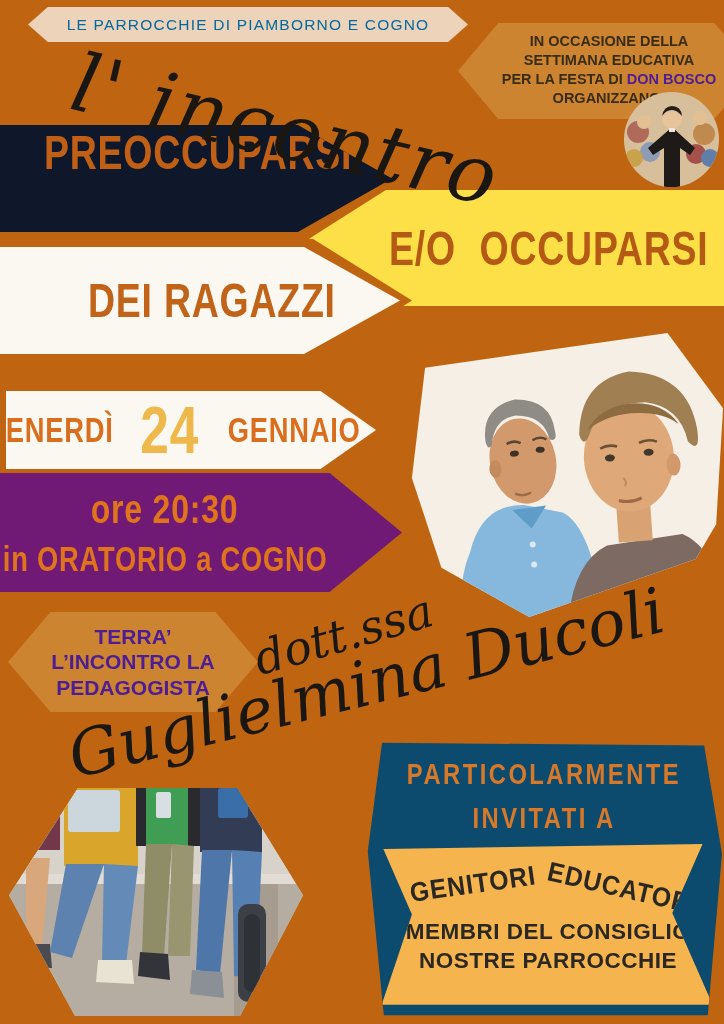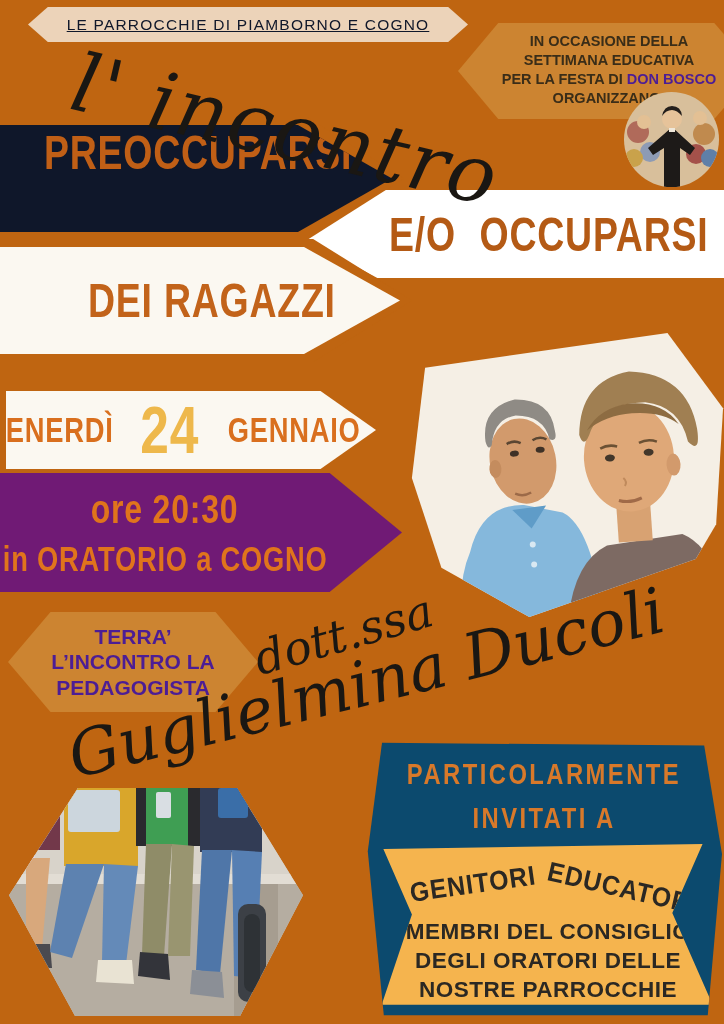--- a/index.html
+++ b/index.html
@@ -9,23 +9,22 @@
     background:#bf6511; overflow:hidden;
     font-family:"Liberation Sans", sans-serif;
   }
   .abs { position:absolute; }
 
   
   #top-banner {
     left:28px; top:7px; width:440px; height:35px; background:#ecd3b9;
     clip-path:polygon(0 50%, 4.5% 0, 95.5% 0, 100% 50%, 95.5% 100%, 4.5% 100%);
     display:flex; align-items:center; justify-content:center;
-    color:#0f172a; font-size:15.5px; font-weight:500; letter-spacing:1.2px;
+    color:#0369a1; font-size:15.5px; font-weight:500; letter-spacing:1.2px;
     z-index:4;
-    text-decoration:underline;
   }
 
   
   #occasion-badge {
     left:458px; top:23px; width:298px; height:96px; background:#cc8431;
     clip-path:polygon(0 50%, 13.5% 0, 86% 0, 100% 50%, 86% 100%, 13.5% 100%);
     display:flex; flex-direction:column; justify-content:center; align-items:center;
     text-align:center; color:#3a2d18; font-size:14.5px; font-weight:600;
     line-height:1.3; padding:2px 30px 4px 34px; z-index:3;
   }
@@ -40,21 +39,21 @@
   
   .script { font-family:"DejaVu Serif", serif; font-style:italic; color:#1a1713; white-space:nowrap; }
   #title-script {
     left:84px; top:36px; font-size:80px; letter-spacing:2px;
     transform:rotate(13deg); transform-origin:left top; z-index:6;
   }
 
   
   .arrow-right { clip-path:polygon(0 0, 76% 0, 100% 50%, 76% 100%, 0 100%); }
   #eo-arrow {
-    left:296px; top:190px; width:428px; height:88px; background:#ffffff;
+    left:296px; top:190px; width:428px; height:116px; background:#fde047;
     clip-path:polygon(0 50%, 19% 0, 100% 0, 100% 100%, 19% 100%);
     display:flex; align-items:center; justify-content:center; padding-left:78px;
     z-index:1;
   }
   #eo-arrow .cond { font-size:48px; color:#b45a15; word-spacing:16px; }
 
   #pre-outer { left:0; top:117px; width:404px; height:123px; background:#bf6511; z-index:2; }
   #pre-arrow {
     left:0; top:125px; width:392px; height:107px; background:#0f172a;
     display:flex; align-items:flex-start; padding-left:44px; z-index:3;
@@ -294,19 +293,18 @@
     <div id="invite-heading">
       <div>PARTICOLARMENTE</div>
       <div>INVITATI A</div>
       <div>PARTECIPARE:</div>
     </div>
     <div id="invite-ribbon">
       <span id="group-genitori" class="group-rot">GENITORI</span>
       <span id="group-educatori" class="group-rot">EDUCATORI</span>
       <div id="group-council">
         <div>MEMBRI DEL CONSIGLIO</div>
-        <div>DEGLI ORATORI DELLE</div>
         <div>NOSTRE PARROCCHIE</div>
       </div>
     </div>
   </div>
 
 </div>
 
 </body></html>

